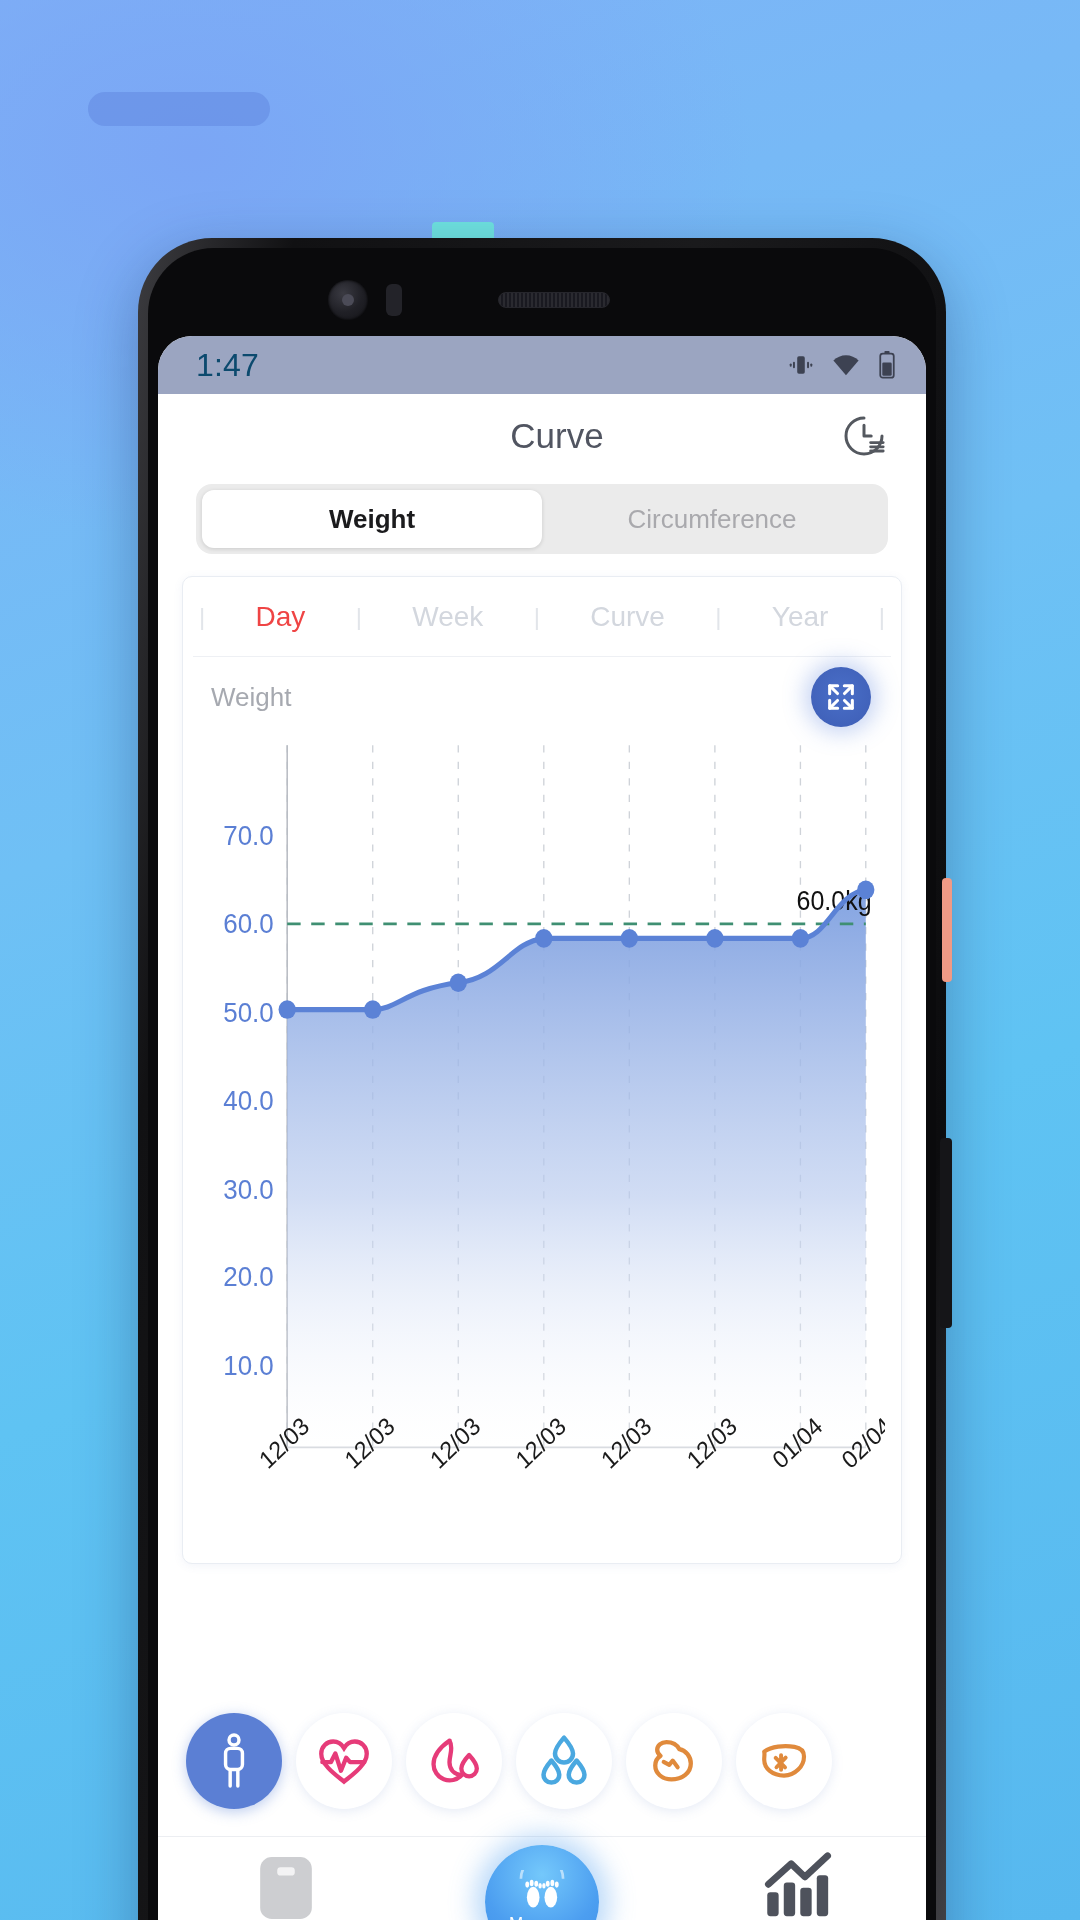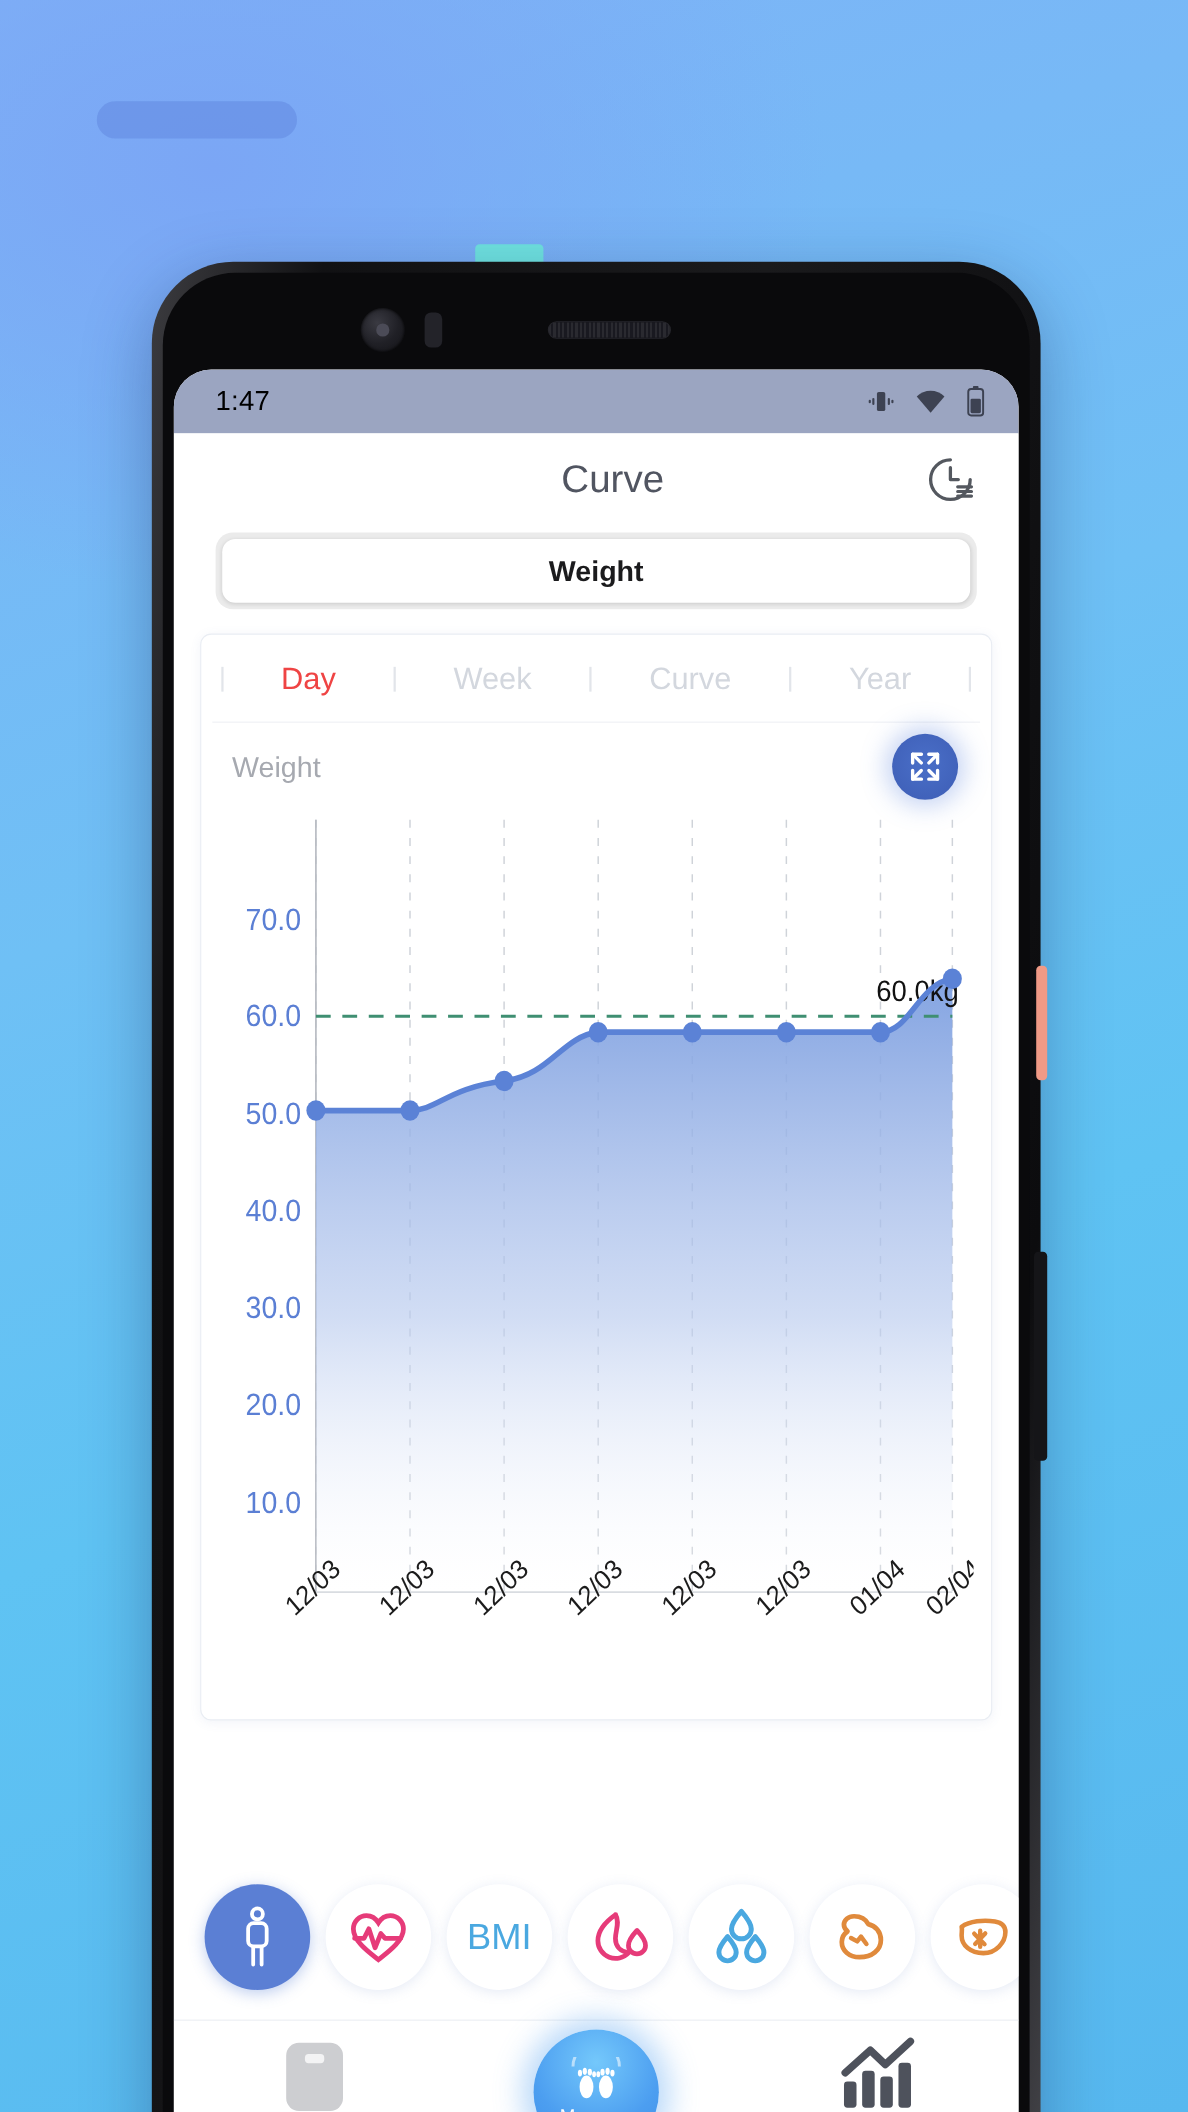--- a/index.html
+++ b/index.html
@@ -79,21 +79,21 @@
     display:flex; flex-direction:column;
     position:relative;
   }
 
   
   .statusbar{
     height:58px; background:#9ba5c1; flex:0 0 58px;
     display:flex; align-items:center; justify-content:space-between;
     padding:0 30px 0 38px;
   }
-  .status-time{ font-size:25px; color:#000000; letter-spacing:.2px; }
+  .status-time{ font-size:32px; color:#0c4a6e; letter-spacing:.2px; }
   .status-icons{ display:flex; align-items:center; gap:17px; }
 
   
   .header{
     flex:0 0 84px; display:flex; align-items:center; justify-content:center;
     position:relative; background:#fff;
   }
   .page-title{ font-size:35px; color:#515561; font-weight:400;margin-left:30px; }
   .history-btn{
     position:absolute; right:36px; top:50%; transform:translateY(-50%);
@@ -232,20 +232,21 @@
             <path d="M21 12a9 9 0 1 1-9-9" fill="none" stroke="#54585f" stroke-width="1.5" stroke-linecap="round"></path>
             <path d="M12 12 V6.6 M12 12 H15.6" fill="none" stroke="#54585f" stroke-width="1.5" stroke-linecap="round"></path>
             <path d="M15.3 15.3 H21.6 M15.3 17.4 H21.6 M15.3 19.5 H21.6" stroke="#54585f" stroke-width="1.4" stroke-linecap="round"></path>
           </svg>
         </div>
       </div>
 
       <div class="segmented-wrap">
         <div class="segmented">
           <div class="seg-tab active">Weight</div>
+          <div class="seg-tab">Circumference</div>
         </div>
       </div>
 
       <div class="card-wrap">
         <div class="chart-card">
 
           <div class="period-row">
             <span class="period-sep">|</span>
             <span class="period active">Day</span>
             <span class="period-sep">|</span>
@@ -353,23 +354,20 @@
           </svg>
         </div>
 
         <div class="icon-chip">
           <svg width="58" height="52" viewBox="0 0 26 24">
             <path d="M13 21.5C10 19 2.5 14 2.5 8.6 2.5 5.4 5 3 8 3c2 0 3.9 1.2 5 3 1.1-1.8 3-3 5-3 3 0 5.5 2.4 5.5 5.6 0 5.4-7.5 10.4-10.5 12.9Z" fill="none" stroke="#e63b79" stroke-width="2"></path>
             <path d="M3 12.5h4l2-4 2.6 8 2.4-6 1.8 2h6.6" fill="none" stroke="#e63b79" stroke-width="2" stroke-linecap="round" stroke-linejoin="round"></path>
           </svg>
         </div>
 
-        <div class="icon-chip">
-          <span style="font-size:33px;color:#4aa8e0;font-family:'Liberation Sans',sans-serif;">BMI</span>
-        </div>
 
         <div class="icon-chip">
           <svg width="56" height="52" viewBox="0 0 26 24">
             <path d="M11 2.5C6 6 3.5 9.5 3.5 13.5a7.5 7.5 0 0 0 13 5.1c-3.2-.4-5.6-2.5-5.6-6 0-3.5 2-6.9 0-10.1Z" fill="none" stroke="#e63b79" stroke-width="2" stroke-linejoin="round"></path>
             <path d="M20 9.2c-2.4 2.6-3.6 4.5-3.6 6.3a3.6 3.6 0 1 0 7.2 0c0-1.8-1.2-3.7-3.6-6.3Z" fill="none" stroke="#e63b79" stroke-width="2" stroke-linejoin="round"></path>
           </svg>
         </div>
 
         <div class="icon-chip">
           <svg width="54" height="54" viewBox="0 0 24 24">

